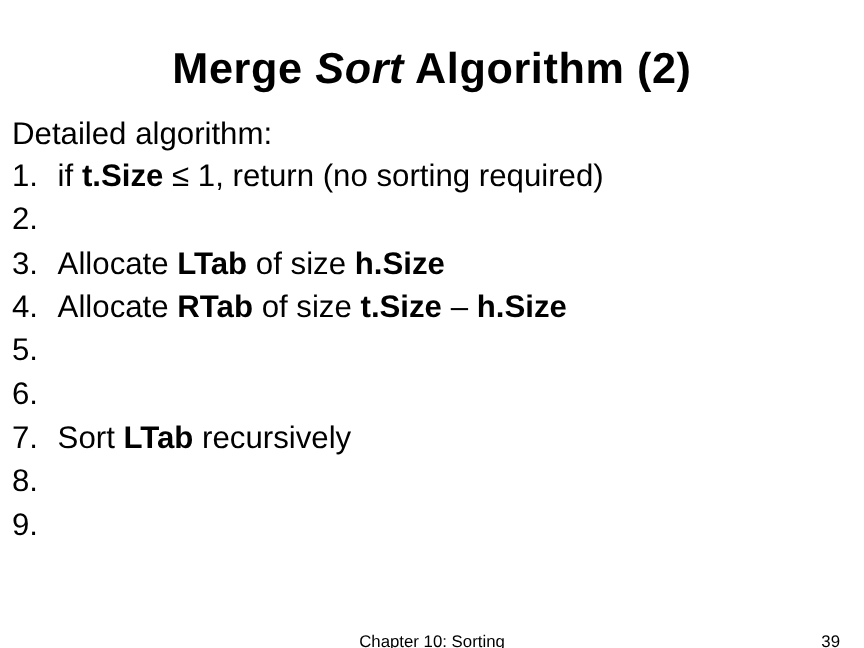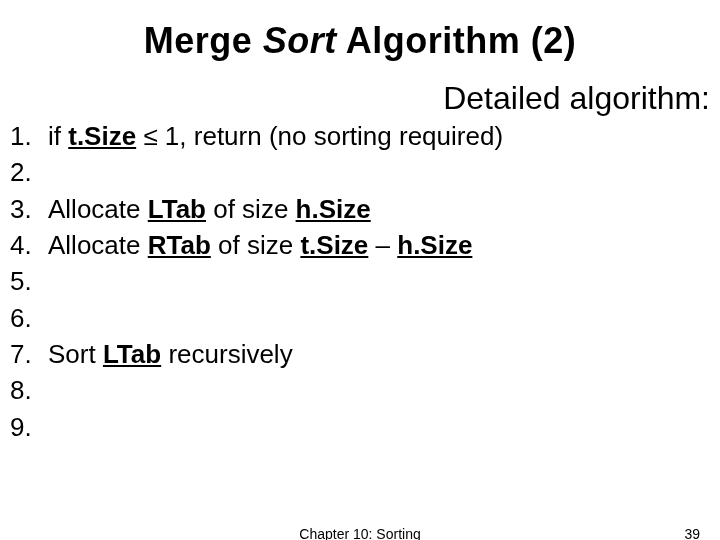--- a/index.html
+++ b/index.html
@@ -16,49 +16,48 @@
     box-sizing: border-box;
     width: 720px;
     height: 540px;
     padding: 10px 10px 0 10px;
     position: relative;
   }
   .title {
     text-align: center;
     font-weight: bold;
     font-size: 36px;
-    margin: 10px 0 18px 0;
+    margin: 26px 0 18px 0;
     letter-spacing: 0.5px;
   }
   .title .ital { font-style: italic; }
   .intro {
-    font-size: 32px;
+    font-size: 26px;
     margin: 12px 0 2px 0;
-    text-align: right;
   }
   ol.steps {
     list-style: none;
     margin: 0;
     padding: 0;
     font-size: 26px;
   }
   ol.steps li {
     margin: 0;
     padding: 0 0 2px 0;
     line-height: 1.32;
     display: flex;
   }
   ol.steps li .num {
     width: 38px;
     flex: 0 0 38px;
   }
   ol.steps li .txt {
     flex: 1;
   }
-  .b { font-weight: bold; text-decoration: underline; }
+  .b { font-weight: bold; }
   .footer {
     position: absolute;
     bottom: 14px;
     left: 0;
     width: 720px;
     font-size: 14px;
   }
   .footer .chapter {
     position: absolute;
     left: 0;

